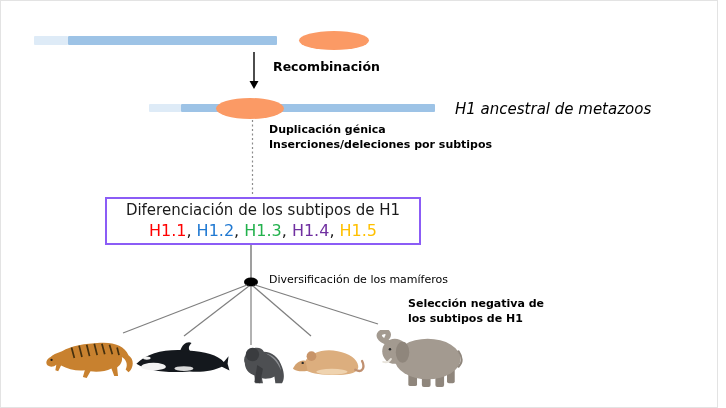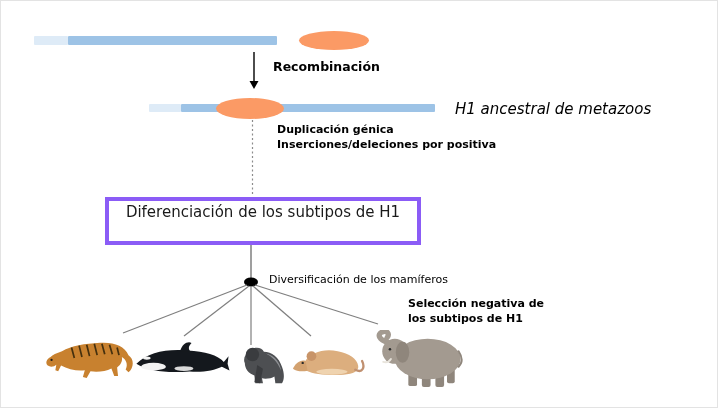--- a/index.html
+++ b/index.html
@@ -5,26 +5,26 @@
   html,body{margin:0;padding:0;background:#fff;}
   .canvas{
     position:relative;width:718px;height:408px;background:#ffffff;
     font-family:"DejaVu Sans",sans-serif;color:#000;overflow:hidden;
     border:1px solid #e3e3e3;box-sizing:border-box;
   }
   .layer{position:absolute;left:0;top:0;}
   .txt{position:absolute;white-space:nowrap;}
   .recomb{left:272px;top:58px;font-size:12.5px;font-weight:bold;}
   .ancestral{left:454px;top:99px;font-size:15px;font-style:italic;text-align:right;}
-  .process{left:276px;top:121px;font-size:11px;font-weight:bold;line-height:15px;}
+  .process{left:268px;top:121px;font-size:11px;font-weight:bold;line-height:15px;}
   .divers{left:268px;top:272px;font-size:11px;font-weight:normal;}
   .negsel{left:407px;top:295px;font-size:11px;font-weight:bold;line-height:15px;}
   .subbox{
     position:absolute;left:104px;top:196px;width:316px;height:48px;
-    border:4px solid #8b5cf6;background:#fff;box-sizing:border-box;
+    border:2px solid #8b5cf6;background:#fff;box-sizing:border-box;
     text-align:center;padding-top:2px;
   }
   .subbox .title{font-size:15px;line-height:19px;color:#1a1a1a;}
   .subbox .subs{font-size:16px;line-height:21px;font-weight:500;}
   .sep{white-space:pre;color:#1a1a1a;}
   .animal{position:absolute;}
 </style>
 </head>
 <body>
 
@@ -55,25 +55,28 @@
     <line x1="250" y1="285" x2="250" y2="344" stroke-width="1.2" stroke="#7F7F7F"></line>
     <line x1="252" y1="285" x2="310" y2="335" stroke-width="1.2" stroke="#7F7F7F"></line>
     <line x1="254" y1="284" x2="377" y2="323" stroke-width="1.2" stroke="#7F7F7F"></line>
   </svg>
 
   <div class="txt recomb">Recombinación</div>
   <div class="txt ancestral">H1 ancestral de metazoos</div>
 
   <div class="txt process">
     <div>Duplicación génica</div>
-    <div>Inserciones/deleciones por positiva</div>
+    <div>Inserciones/deleciones por subtipos</div>
   </div>
 
   <div class="subbox">
     <div class="title">Diferenciación de los subtipos de H1</div>
+    <div class="subs">
+      <span style="color: rgb(255, 0, 0);">H1.1</span><span class="sep">, </span><span style="color: rgb(32, 121, 210);">H1.2</span><span class="sep">, </span><span style="color: rgb(34, 177, 76);">H1.3</span><span class="sep">, </span><span style="color: rgb(112, 48, 160);">H1.4</span><span class="sep">, </span><span style="color: rgb(255, 192, 0);">H1.5</span>
+    </div>
   </div>
 
   <div class="txt divers">Diversificación de los mamíferos</div>
 
   <div class="txt negsel">
     <div>Selección negativa de</div>
     <div>los subtipos de H1</div>
   </div>
 
   <svg class="animal" style="left:42px;top:335px;" width="95" height="44" viewBox="0 0 100 46">

